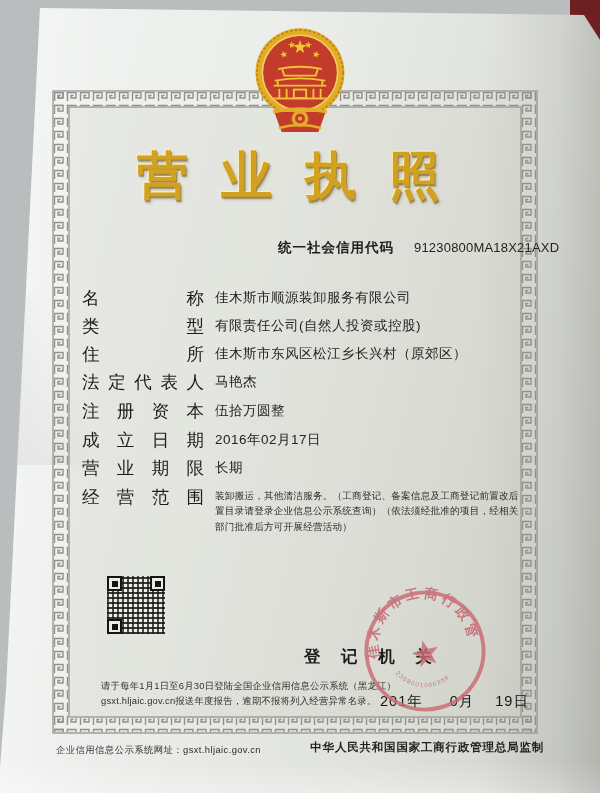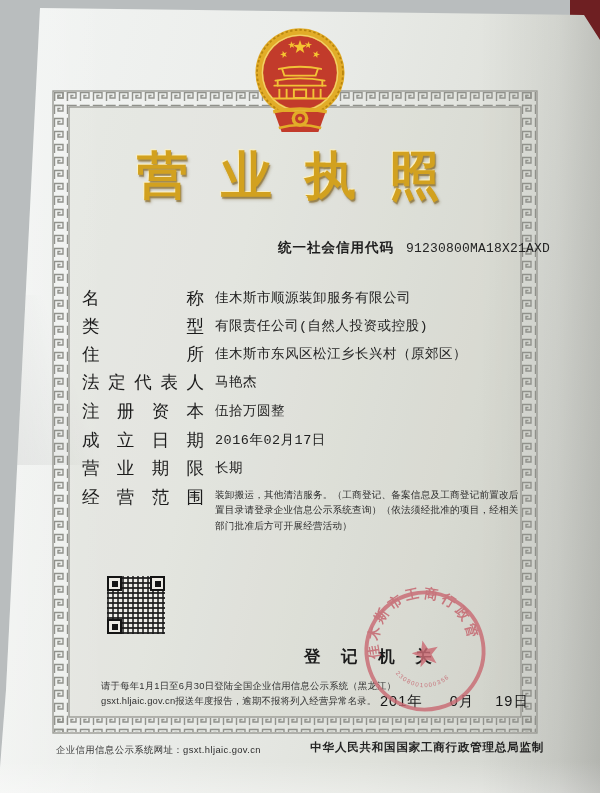--- a/index.html
+++ b/index.html
@@ -40,29 +40,29 @@
   .title{
     position:absolute;top:52px;left:0;width:100%;z-index:2;
     text-align:center;font-size:51px;font-weight:900;
     letter-spacing:33px;padding-left:20px;box-sizing:border-box;
     color:#d2a11f;
     text-shadow:1px 2px 1px rgba(117,82,6,.55),-1px -1px 1px rgba(255,242,190,.95),2px 3px 3px rgba(90,65,5,.25);
     white-space:nowrap;
   }
   .credit-row{position:absolute;top:148px;left:226px;z-index:2;white-space:nowrap;}
   .credit-row .clab{font-weight:bold;font-size:13.5px;letter-spacing:1px;color:#1e1e1e;font-family:Liberation Serif, serif;}
-  .credit-row .cval{font-family:Liberation Mono, monospace;font-size:13px;margin-left:12px;letter-spacing:.2px;color:#242424;}
+  .credit-row .cval{font-family:Liberation Sans, sans-serif;font-size:13px;margin-left:20px;letter-spacing:.2px;color:#242424;}
   .row{position:absolute;left:30px;z-index:2;white-space:nowrap;}
   .flabel{
     display:inline-block;width:122px;font-weight:normal;font-size:17.5px;color:#1c1c1c;
     text-align:justify;text-align-last:justify;vertical-align:top;letter-spacing:0;
   }
   .fvalue{
     display:inline-block;margin-left:11px;padding-top:3px;font-size:13.5px;color:#232323;
-    vertical-align:top;letter-spacing:.5px;font-family:Liberation Mono, monospace;
+    vertical-align:top;letter-spacing:.5px;
   }
   .row.scope .fvalue{font-size:9.6px;line-height:1.6;width:306px;white-space:normal;letter-spacing:.2px;color:#2b2b2b;}
   
   .qr{
     position:absolute;left:55px;top:486px;width:58px;height:58px;z-index:2;
     background-color:#e9e9e4;
     background-image:
       repeating-linear-gradient(0deg,rgba(25,25,25,.85) 0 2px,rgba(0,0,0,0) 2px 5px),
       repeating-linear-gradient(90deg,rgba(35,35,35,.8) 0 2px,rgba(238,238,233,.92) 2px 5px);
   }

